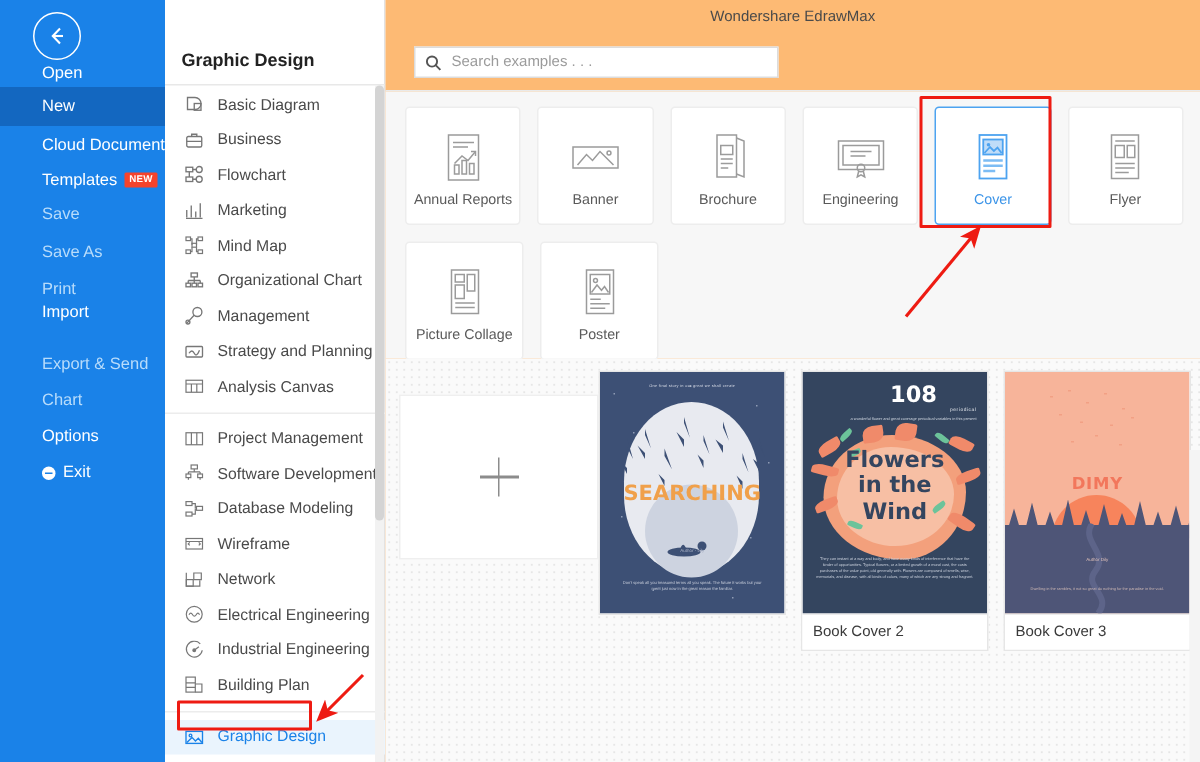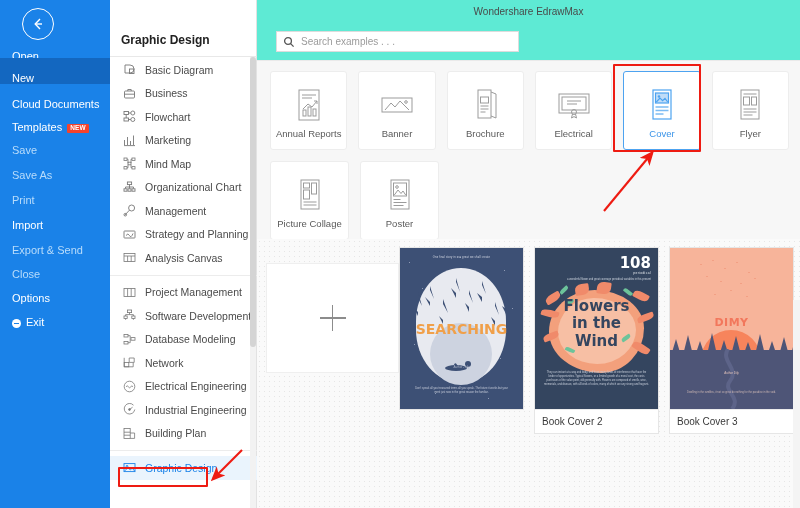--- a/index.html
+++ b/index.html
@@ -20,22 +20,22 @@
   #back-btn {
     position:absolute; left:22px; top:8px;
     width:32px; height:32px; border-radius:50%;
     border:1.6px solid #ffffff;
     display:flex; align-items:center; justify-content:center;
     cursor:pointer;
   }
   #back-btn svg { display:block; }
   .side-item {
     position:absolute; left:0; width:120px; height:26px;
-    display:flex; align-items:flex-end;
-    padding-left:12px;
+    display:flex; align-items:center;
+    padding-left:28px;
     font-size:11px;
     white-space:nowrap;
     cursor:pointer;
   }
   .side-item.dim { color:#b8dcfb; }
   .side-item.bright { color:#ffffff; }
   .side-item.active { background:#1367c0; color:#ffffff; }
   .new-badge {
     display:inline-block;
     background:#f5432c; color:#fff;
@@ -89,21 +89,21 @@
   #cat-scroll-track {
     position:absolute; left:250px; top:57px; width:6px; height:451px;
     background:#f2f2f2;
   }
   #cat-scroll-thumb {
     position:absolute; left:250px; top:57px; width:6px; height:290px;
     background:#d4d4d4; border-radius:3px; cursor:pointer;
   }
 
   
-  #main { position:absolute; left:257px; top:0; width:543px; height:508px; background:#5eead4; }
+  #main { position:absolute; left:257px; top:0; width:543px; height:508px; background:#fdba74; }
   #searchbar {
     position:absolute; left:19px; top:31px; width:243px; height:21px;
     border:1px solid #dcdcdc; background:#fff;
     display:flex; align-items:center; padding-left:6px;
     cursor:text;
   }
   #searchbar .sicon { width:12px; height:12px; margin-right:6px; flex:0 0 auto; }
   #search-input {
     border:none; outline:none; width:200px; height:32px;
     font-family:"Liberation Sans", sans-serif; font-size:10px; color:#555;
@@ -183,21 +183,21 @@
   .bc1 .bigtitle .l1 { font-size:15px; }
   .bc1 .bigtitle .l2 { font-size:15px; }
   .bc1 .bigtitle .l3 { font-size:14px; }
   .bc1 .author { position:absolute; top:117px; left:0; width:100%; text-align:center; font-size:3px; color:#aab2c6; }
   .bc1 .foot { position:absolute; bottom:14px; left:14px; right:14px; text-align:center; font-size:2.7px; color:#c4cad8; line-height:1.5; }
   .bc1 .stars i { position:absolute; width:1px; height:1px; background:#8f9bb5; }
 
   
   .bc2 { width:100%; height:100%; background:#34455f; position:relative; }
   .bc2 .num { position:absolute; right:7px; top:8px; text-align:right; }
-  .bc2 .num .n { font-size:15px; font-weight:bold; color:#ffffff; line-height:1; font-family:"DejaVu Sans", sans-serif; }
+  .bc2 .num .n { font-size:15px; font-weight:bold; color:#ffffff; line-height:1; font-family:"DejaVu Sans", sans-serif;text-align:center; }
   .bc2 .num .p { font-size:3.2px; color:#e8ebf0; letter-spacing:.4px; }
   .bc2 .num .d { font-size:2.6px; color:#cfd6e0; margin-top:3px; line-height:1.5; }
   .bc2 .blob { position:absolute; left:14px; top:42px; width:95px; height:83px; background:#f3a07c; border-radius:48% 52% 45% 55% / 50% 46% 54% 50%; }
   .bc2 .blob2 { position:absolute; left:23px; top:50px; width:78px; height:66px; background:#f7bfa4; border-radius:46% 54% 50% 50% / 52% 48% 52% 48%; }
   .bc2 .title { position:absolute; top:50px; left:0; width:100%; text-align:center;
      font-family:"DejaVu Sans", sans-serif; font-weight:bold; color:#34455f; line-height:1.16; font-size:15px; }
   .bc2 .foot { position:absolute; bottom:22px; left:8px; right:8px; text-align:center; font-size:2.6px; color:#c8cfdb; line-height:1.55; }
   .bc2 .petal { position:absolute; background:#f08a6a; border-radius:50% 10% 50% 10%; }
   .bc2 .leaf { position:absolute; background:#6cc39a; border-radius:50% 10% 50% 10%; }
 
@@ -251,30 +251,30 @@
     </div>
 
   <div class="side-item dim" style="top:155px">
     <span>Save As</span>
     </div>
 
   <div class="side-item dim" style="top:180px">
     <span>Print</span>
     </div>
 
-  <div class="side-item bright" style="top:205px">
+  <div class="side-item bright" style="top:195px">
     <span>Import</span>
     </div>
 
   <div class="side-item dim" style="top:230px">
     <span>Export &amp; Send</span>
     </div>
 
   <div class="side-item dim" style="top:254px">
-    <span>Close</span>
+    <span>Chart</span>
     </div>
 
   <div class="side-item bright" style="top:278px">
     <span>Options</span>
     </div>
 
   <div class="side-item bright" style="top:302px">
     <span class="exit-icon"></span>
     <span>Exit</span>
     </div>
@@ -418,20 +418,30 @@
         <svg width="13" height="13" viewBox="0 0 13 13" fill="none" stroke="#777" stroke-width=".8">
           <rect x="1" y="1.4" width="4" height="2.6"></rect>
             <rect x="8" y="4.6" width="4" height="2.6"></rect>
           <rect x="1" y="8.4" width="4" height="2.6"></rect>
             <path d="M5 2.7 h2.2 v3.2 M5 9.7 h2.2 V6"></path>
           </svg>
         </span>
       <span>Database Modeling</span>
       </div>
 
+    <div class="cat-item">
+      <span class="cicon">
+        <svg width="13" height="13" viewBox="0 0 13 13" fill="none" stroke="#777" stroke-width=".8">
+          <rect x="1" y="3" width="11" height="7"></rect>
+            <path d="M1 5 h11"></path>
+          <path d="M3.5 7.6 l-1 -1 1 -1 M9.5 5.6 l1 1 -1 1"></path>
+          </svg>
+        </span>
+      <span>Wireframe</span>
+      </div>
 
     <div class="cat-item">
       <span class="cicon">
         <svg width="13" height="13" viewBox="0 0 13 13" fill="none" stroke="#777" stroke-width=".8">
           <path d="M1.2 1.8 v9 h9 v-4"></path>
             <rect x="1.2" y="6.4" width="4.6" height="4.4"></rect>
           <path d="M6.2 2 h5 v4.4 h-5 z"></path>
           </svg>
         </span>
       <span>Network</span>
@@ -549,21 +559,21 @@
       <div class="type-card">
         <span class="ticon">
           <svg width="36" height="28" viewBox="0 0 36 28" fill="none" stroke="#9b9b9b" stroke-width="1">
             <rect x="3" y="3" width="30" height="19"></rect>
               <rect x="6" y="6" width="24" height="13"></rect>
             <path d="M11 10 h14 M11 13 h10"></path>
               <circle cx="18" cy="21" r="2.5"></circle>
             <path d="M16.5 23 L15.5 27 L18 25.6 L20.5 27 L19.5 23"></path>
             </svg>
           </span>
-        <span class="tlabel">Electrical</span>
+        <span class="tlabel">Engineering</span>
         </div>
 
       <div class="type-card selected">
         <span class="ticon">
           <svg width="26" height="34" viewBox="0 0 26 34" fill="none" stroke="#4da3f0" stroke-width="1.2">
             <rect x="4" y="2" width="18" height="29"></rect>
             <rect x="6.5" y="5" width="13" height="10" fill="#bfdcf8" stroke="#4da3f0"></rect>
             <circle cx="10" cy="8.5" r="1.2" fill="#4da3f0" stroke="none"></circle>
             <path d="M7.3 14 L11 10 L13.6 12.6 L16 10.4 L18.7 14" stroke="#4da3f0"></path>
             <path d="M6.5 19 h13 M6.5 22.5 h13 M6.5 26 h8" stroke="#7cbcf4" stroke-width="1.6"></path>

